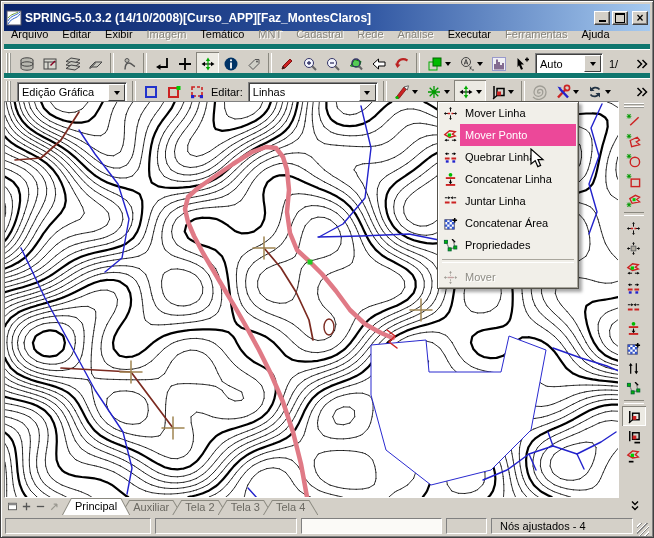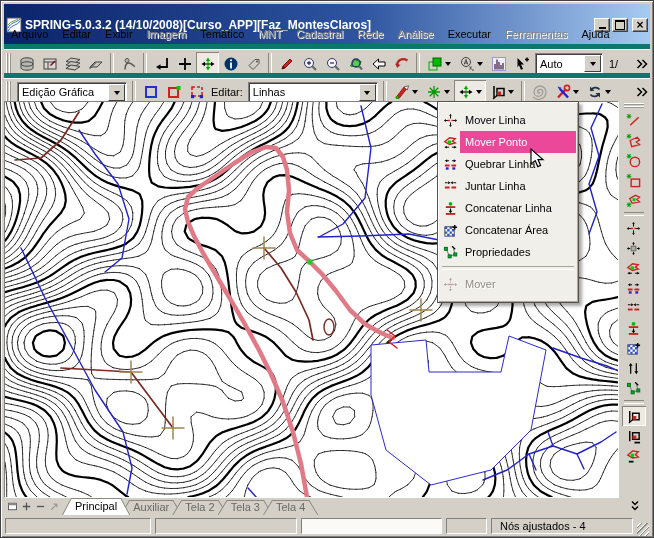--- a/index.html
+++ b/index.html
@@ -1,19 +1,19 @@
 <!DOCTYPE html>
 <html><head>
 <meta charset="utf-8">
 <style>
   html,body{margin:0;padding:0;}
   body{width:654px;height:538px;position:relative;font-family:"Liberation Sans",sans-serif;font-size:11px;overflow:hidden;background:#D4D0C8;}
   .win{position:absolute;inset:0;background:#D4D0C8;border:1px solid #404040;box-shadow:inset 1px 1px 0 #fff, inset -1px -1px 0 #808080;}
   
-  .titlebar{position:absolute;left:3px;top:3px;right:3px;height:19px;background:linear-gradient(90deg,#0A246A 0%,#2E54A0 55%,#A6CAF0 100%);display:flex;align-items:center;padding:11px 2px;color:#fff;}
+  .titlebar{position:absolute;left:3px;top:3px;right:3px;height:19px;background:linear-gradient(90deg,#0A246A 0%,#2E54A0 55%,#A6CAF0 100%);display:flex;align-items:center;padding:4px 2px;color:#fff;}
   .app-icon{width:16px;height:16px;margin-right:3px;flex:none;}
   .title{font-weight:bold;font-size:12px;white-space:nowrap;overflow:hidden;flex:1;}
   .winbtns{display:flex;align-items:center;flex:none;}
   .wbtn{width:16px;height:14px;background:#d4d0c8;border:1px solid;border-color:#fff #404040 #404040 #fff;box-shadow:inset -1px -1px 0 #808080;display:flex;align-items:center;justify-content:center;margin-left:2px;padding:0;font-family:"Liberation Sans",sans-serif;}
   .wbtn.close{margin-left:4px;}
   .glyph-min{width:7px;height:2px;background:#000;margin-top:7px;}
   .glyph-max{width:8px;height:7px;border:1px solid #000;border-top-width:2px;}
   .glyph-close{font-size:12px;font-weight:bold;line-height:10px;color:#000;}
   
   .menubar{position:absolute;left:3px;top:23px;right:3px;height:20px;display:flex;align-items:center;}
@@ -42,21 +42,21 @@
   .spacer{flex:1;}
   .overflow-btn{width:18px;height:22px;display:flex;align-items:center;justify-content:center;flex:none;}
   
   .map-wrap{position:absolute;left:3px;top:100px;width:615px;height:397px;background:#fff;border:1px solid;border-color:#808080 #fff #fff #808080;overflow:hidden;box-sizing:border-box;}
   
   .rbar{position:absolute;right:3px;top:100px;width:33px;height:397px;display:flex;flex-direction:column;align-items:center;padding-top:2px;box-sizing:border-box;}
   .rb-handle{width:20px;height:6px;margin-bottom:1px;background:repeating-linear-gradient(180deg,#fff 0 1px,#9a9a94 1px 2px,#d4d0c8 2px 3px);}
   .rbar .tb-btn{width:24px;height:20px;min-width:0;}
   .rbar .tb-sep{width:20px;height:2px;margin:2px 0;border:none;border-top:1px solid #8a887f;border-bottom:1px solid #fff;}
   
-  .ctx-menu{position:absolute;left:436px;top:100px;width:142px;background:#f1efe9;border:1px solid #55534c;box-shadow:inset 1px 1px 0 #fff,inset -1px -1px 0 #a9a69d,3px 3px 3px rgba(0,0,0,.35);padding:7px 2px;z-index:50;box-sizing:border-box;}
+  .ctx-menu{position:absolute;left:436px;top:100px;width:142px;background:#f1efe9;border:1px solid #55534c;box-shadow:inset 1px 1px 0 #fff,inset -1px -1px 0 #a9a69d,3px 3px 3px rgba(0,0,0,.35);padding:0 2px;z-index:50;box-sizing:border-box;}
   .mi{height:22px;display:flex;align-items:center;}
   .mi-icon{width:20px;display:flex;justify-content:center;flex:none;}
   .mi-body{flex:1;height:100%;display:flex;align-items:center;padding-left:5px;color:#000;}
   .mi.hl .mi-body{background:#ec4899;color:#fff;}
   .mi.disabled .mi-body{color:#8e8c84;text-shadow:1px 1px 0 #fff;}
   .mi-sep{height:2px;margin:3px 2px;border-top:1px solid #a9a69d;border-bottom:1px solid #fff;}
   .cursor{position:absolute;left:529px;top:147px;z-index:60;}
   
   .tabbar{position:absolute;left:3px;top:497px;right:15px;height:17px;display:flex;align-items:flex-end;}
   .tab-minis{display:flex;gap:1px;margin:0 6px 2px 2px;}
@@ -672,41 +672,41 @@
               <rect x="10" y="11" width="3" height="2.5" fill="#22c"></rect>
             </svg>
           </span>
         </span>
         <span class="mi-body">Quebrar Linha</span>
       </div>
       <div class="mi">
         <span class="mi-icon">
           <span class="icon">
             <svg viewBox="0 0 16 16" width="15" height="15">
-              <path d="M2 4h3M11 4h3" stroke="#000" stroke-width="1" fill="none"></path>
-              <path d="M8 4L5.5 2.5v3zM8 4l2.5-1.5v3z" fill="#000"></path>
-              <path d="M2 9h5M9 9h5" stroke="#c22" stroke-width="2" fill="none"></path>
-            </svg>
-          </span>
-        </span>
-        <span class="mi-body">Juntar Linha</span>
-      </div>
-      <div class="mi">
-        <span class="mi-icon">
-          <span class="icon">
-            <svg viewBox="0 0 16 16" width="15" height="15">
               <circle cx="8" cy="3" r="2" fill="#0b0"></circle>
               <path d="M3 6.5h10" stroke="#c22" stroke-width="2" fill="none"></path>
               <path d="M8 8v3" stroke="#000" stroke-width="1.2" fill="none"></path>
               <path d="M8 13l-2-2.5h4z" fill="#000"></path>
               <path d="M3 13.8h10" stroke="#c22" stroke-width="2" fill="none"></path>
             </svg>
           </span>
         </span>
         <span class="mi-body">Concatenar Linha</span>
+      </div>
+      <div class="mi">
+        <span class="mi-icon">
+          <span class="icon">
+            <svg viewBox="0 0 16 16" width="15" height="15">
+              <path d="M2 4h3M11 4h3" stroke="#000" stroke-width="1" fill="none"></path>
+              <path d="M8 4L5.5 2.5v3zM8 4l2.5-1.5v3z" fill="#000"></path>
+              <path d="M2 9h5M9 9h5" stroke="#c22" stroke-width="2" fill="none"></path>
+            </svg>
+          </span>
+        </span>
+        <span class="mi-body">Juntar Linha</span>
       </div>
       <div class="mi">
         <span class="mi-icon">
           <span class="icon">
             <svg viewBox="0 0 16 16" width="15" height="15">
               <rect x="2" y="4" width="10" height="10" fill="#fff" stroke="#446"></rect>
               <path d="M2 4h2.5v2.5H2zM7 4h2.5v2.5H7zM4.5 6.5H7V9H4.5zM9.5 6.5H12V9H9.5zM2 9h2.5v2.5H2zM7 9h2.5v2.5H7zM4.5 11.5H7V14H4.5zM9.5 11.5H12V14H9.5z" fill="#35c"></path>
               <path d="M12.5 2v5M10 4.5h5" stroke="#000" stroke-width="1.6" fill="none"></path>
             </svg>
           </span>

